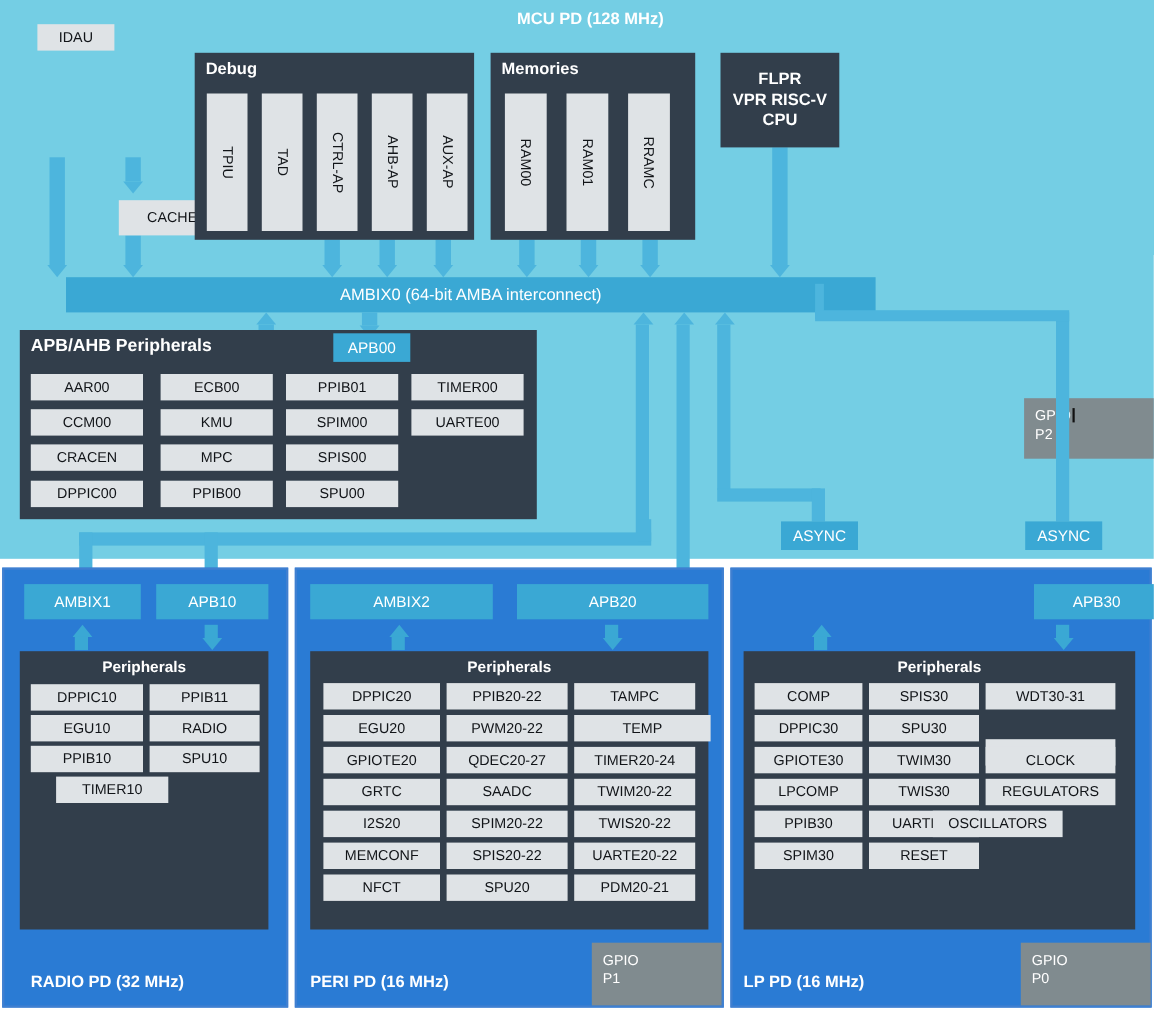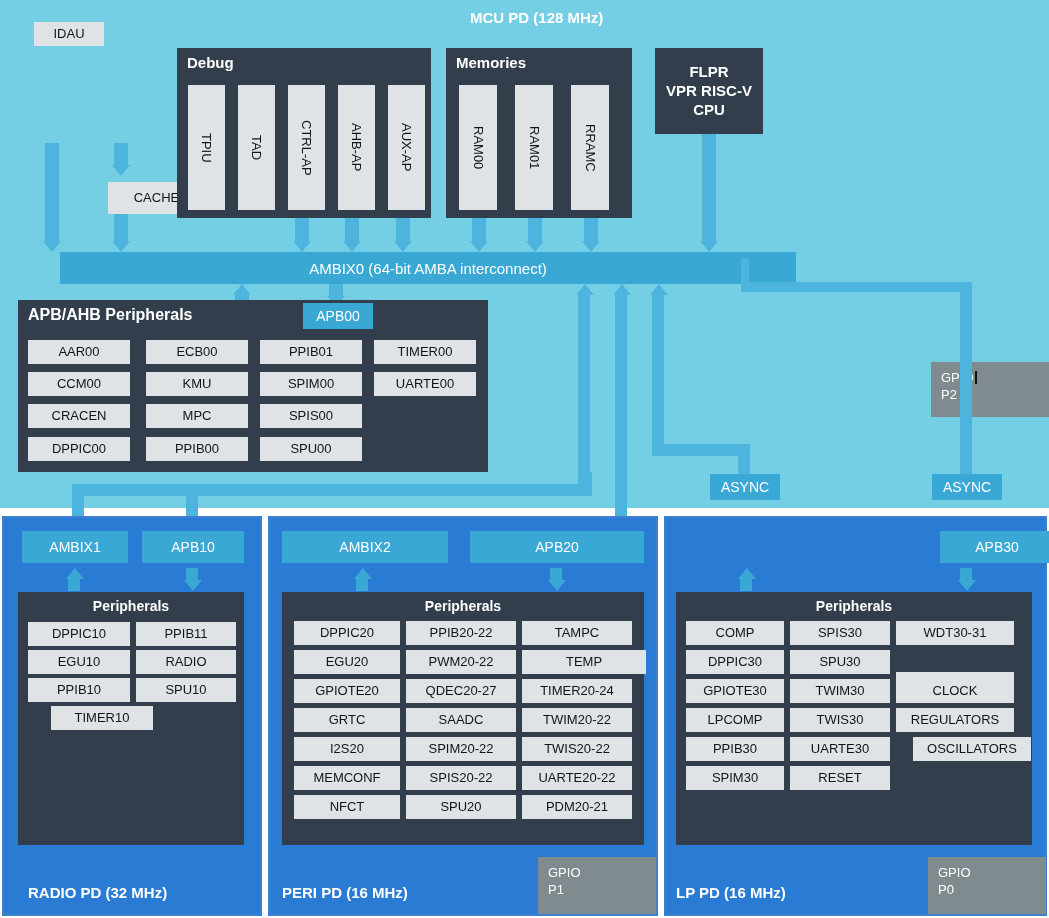--- a/index.html
+++ b/index.html
@@ -255,21 +255,21 @@
   <div class="abs cell" style="left:790px;top:650px;width:100px;height:24px;">SPU30</div>
   <div class="abs cell" style="left:790px;top:679px;width:100px;height:24px;">TWIM30</div>
   <div class="abs cell" style="left:790px;top:708px;width:100px;height:24px;">TWIS30</div>
   <div class="abs cell" style="left:790px;top:737px;width:100px;height:24px;">UARTE30</div>
   <div class="abs cell" style="left:790px;top:766px;width:100px;height:24px;">RESET</div>
 
   <div class="abs cell" style="left:896px;top:621px;width:118px;height:24px;">WDT30-31</div>
   <div class="abs cell" style="left:896px;top:672px;width:118px;height:24px;font-family:Liberation Serif, serif;">POWER</div>
   <div class="abs cell" style="left:896px;top:679px;width:118px;height:24px;">CLOCK</div>
   <div class="abs cell" style="left:896px;top:708px;width:118px;height:24px;">REGULATORS</div>
-  <div class="abs cell" style="left:913px;top:737px;width:118px;height:24px;">OSCILLATORS</div>
+  <div class="abs cell" style="left:848px;top:737px;width:118px;height:24px;">OSCILLATORS</div>
 
   <div class="abs pd-title" style="left:676px;top:884px;">LP PD (16 MHz)</div>
   <div class="abs gpio" style="left:928px;top:857px;width:118px;height:57px;">
     <span>GPIO</span><br>
     <span>P0</span>
   </div>
 
 </div>
 
 </body></html>

